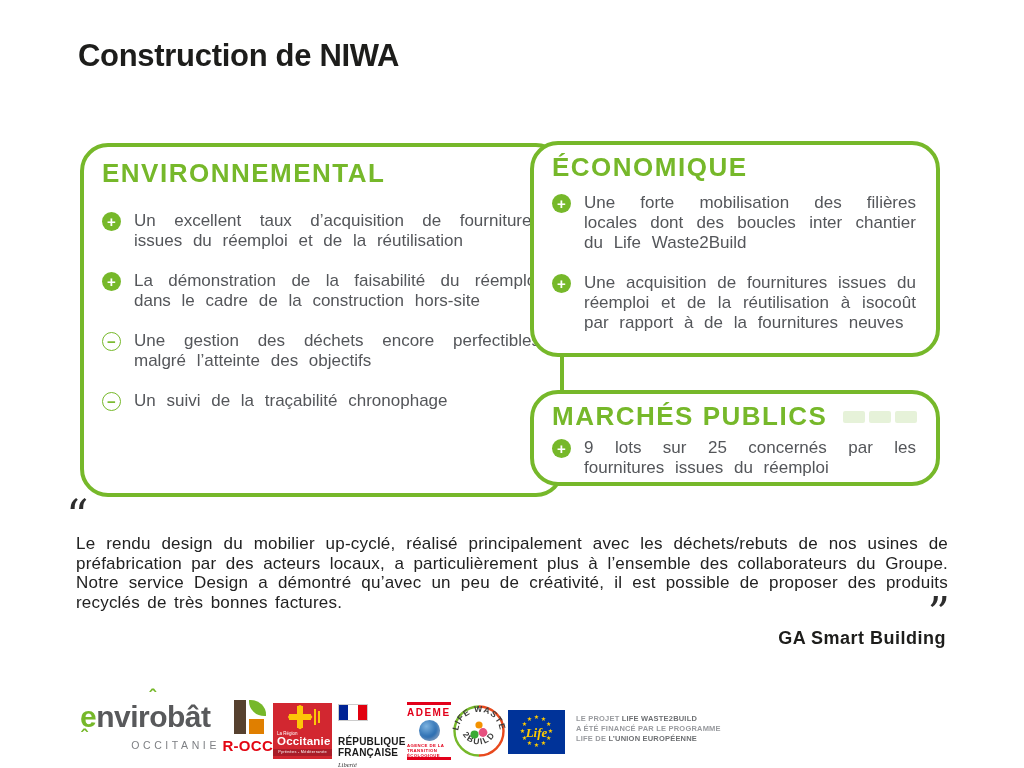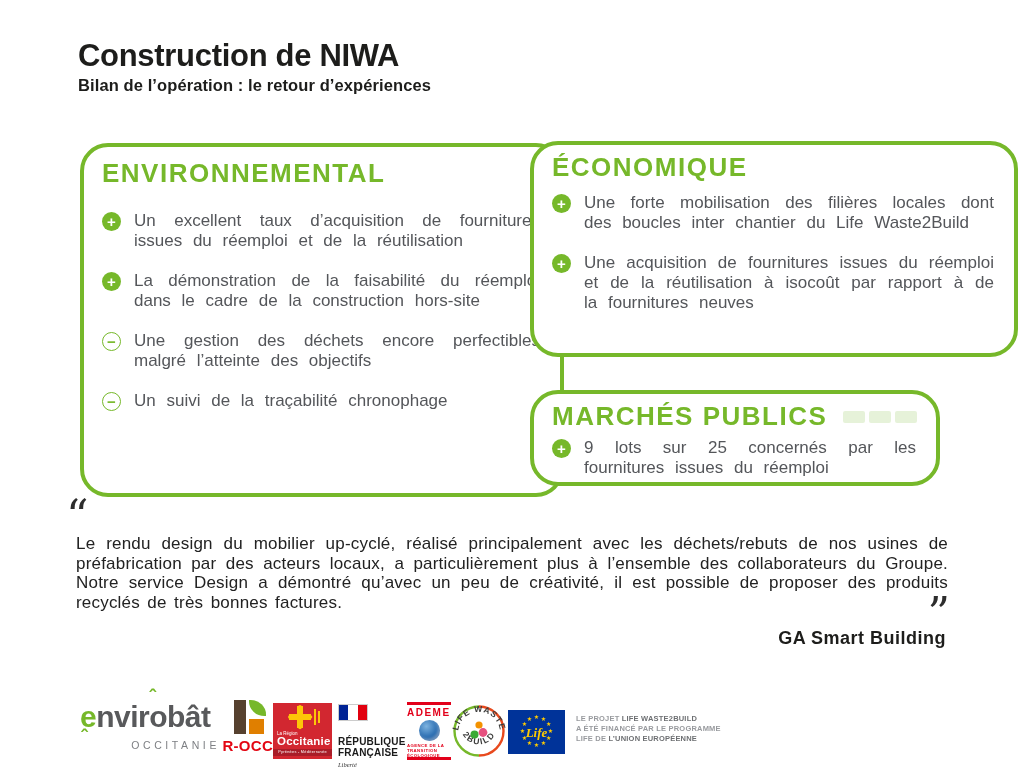--- a/index.html
+++ b/index.html
@@ -13,21 +13,21 @@
   .slide{position:relative;width:1024px;height:768px;background:#fff;overflow:hidden;margin:0 auto}
 
   
   .header{position:absolute;left:78px;top:38px}
   .title{font-size:31px;font-weight:800;color:var(--title_text);letter-spacing:-.3px;line-height:1.15}
   .subtitle{font-size:16.5px;font-weight:700;color:var(--title_text);margin-top:2px;letter-spacing:.1px}
 
   
   .card{position:absolute;border:4.5px solid var(--green);border-radius:28px;background:#fff}
   #card-env{left:80px;top:143px;width:484px;height:354px;padding:12px 20px 0 18px}
-  #card-eco{left:530px;top:141px;width:488px;height:216px;padding:8px 20px 0 18px}
+  #card-eco{left:530px;top:141px;width:410px;height:216px;padding:8px 20px 0 18px}
   #card-mp {left:530px;top:390px;width:410px;height:96px;padding:8px 20px 0 18px}
   .card-title-row{display:flex;align-items:center;gap:10px}
   .card-title{color:var(--green);font-size:26px;font-weight:800;letter-spacing:1.5px;line-height:1.15;white-space:nowrap}
   .mb-env{margin-bottom:22px}.mb-eco{margin-bottom:10px}.mb-mp{margin-bottom:6px}
   .ghost-artifact{display:inline-flex;gap:4px;margin-left:6px}
   .ghost-artifact i{display:block;width:22px;height:12px;border-radius:2px;background:rgba(118,184,42,.18)}
   .items{display:flex;flex-direction:column;gap:20px}
   .item{display:flex;gap:13px;align-items:flex-start}
   .bullet-icon{width:19px;height:19px;flex:0 0 19px;border-radius:50%;display:flex;align-items:center;justify-content:center;
     font:700 15px/1 "Liberation Sans",sans-serif;margin-top:1px}
@@ -87,21 +87,20 @@
   #footer-credit{left:576px;top:22px;font-size:7.5px;line-height:10px;color:#989a9e;font-weight:600;letter-spacing:.2px}
   #footer-credit b{color:#6d6f72;font-weight:800}
 </style>
 </head>
 <body>
 
 <div class="slide">
 
   <div class="header">
     <div class="title">Construction de NIWA</div>
-    <div class="subtitle">Bilan de l’opération : le retour d’expériences</div>
   </div>
 
   <div class="card" id="card-env">
     <div class="card-title-row mb-env">
       <span class="card-title">ENVIRONNEMENTAL</span>
     </div>
     <div class="items">
 
         <div class="item">
           <span class="bullet-icon plus">+</span>

